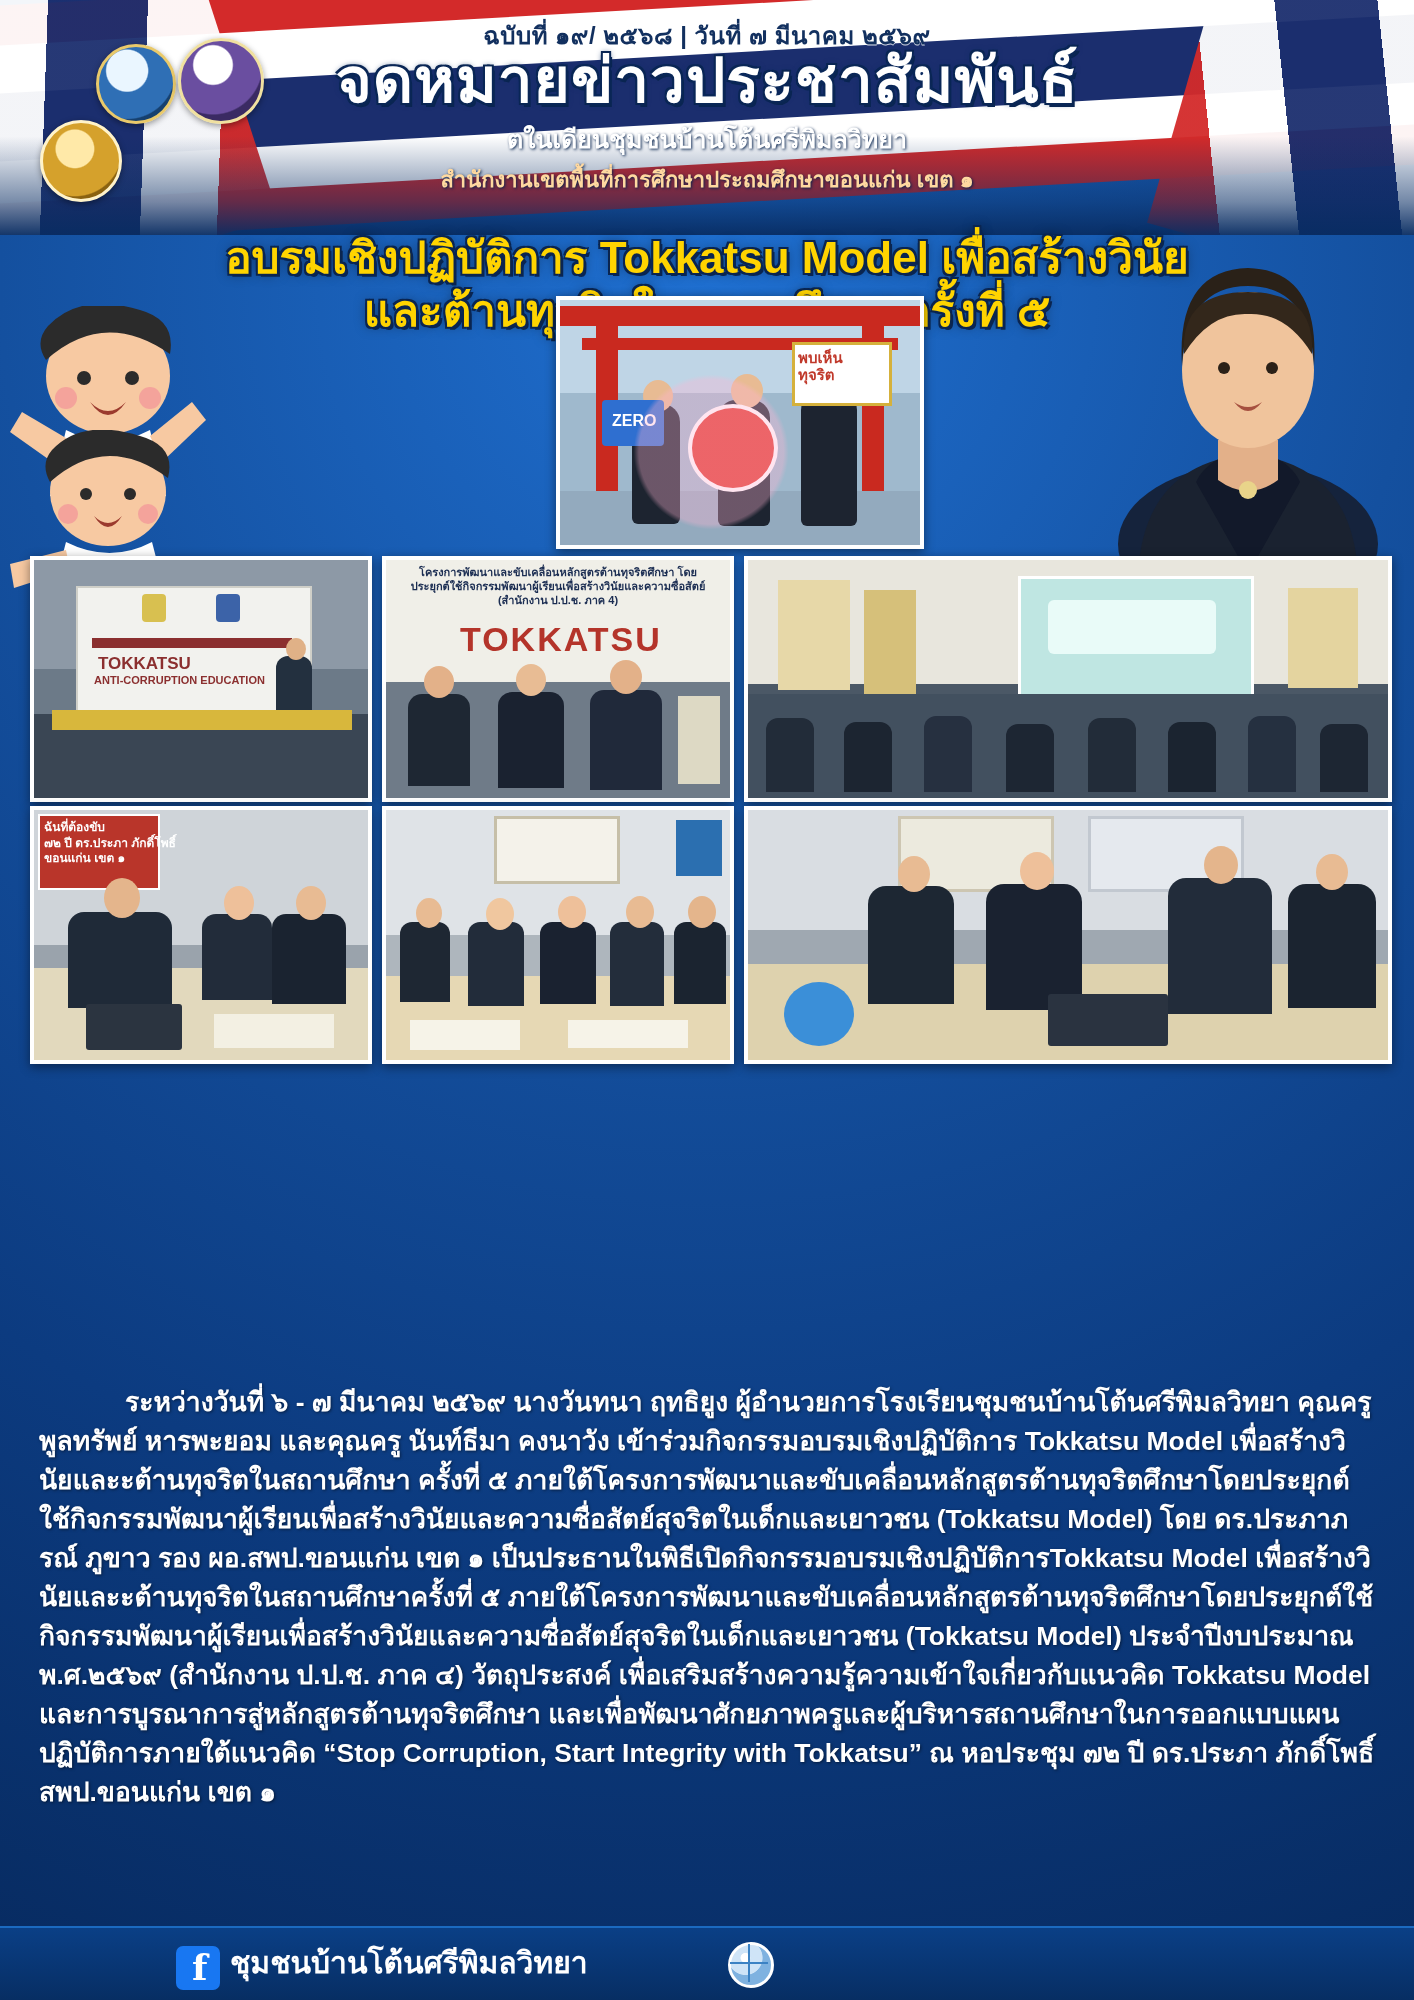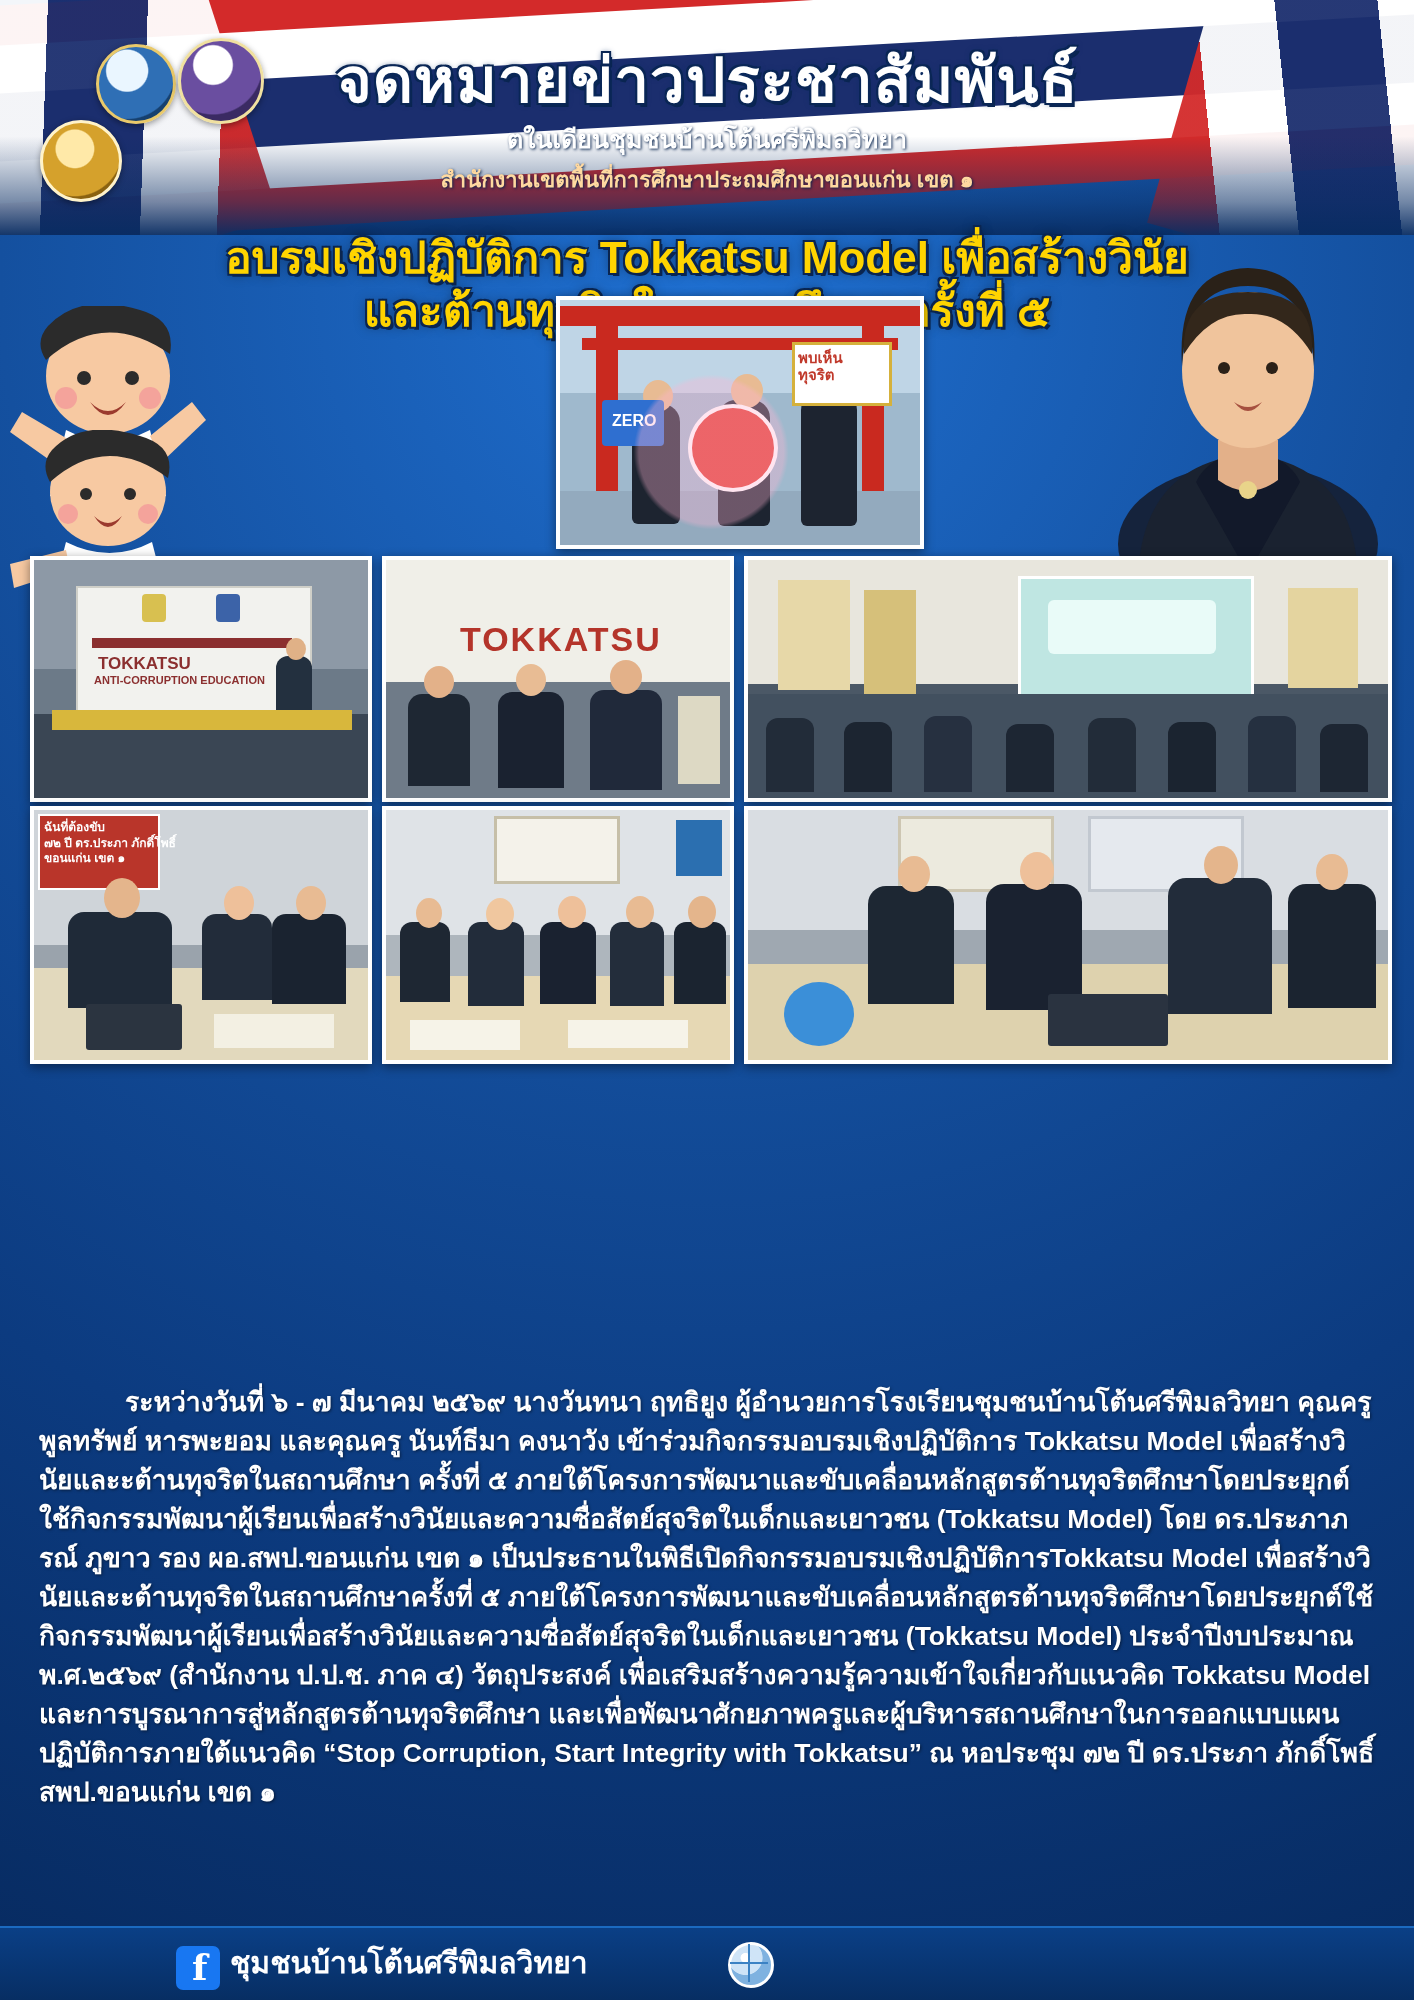--- a/index.html
+++ b/index.html
@@ -128,20 +128,21 @@
     <div class="flag-band fb1"></div>
     <div class="flag-band fb2"></div>
     <div class="flag-band fb3"></div>
     <div class="flag-band fb4"></div>
     <div class="flag-band fb5"></div>
     <div class="ribbon-l"></div>
     <div class="ribbon-r"></div>
     <div class="flag-mask"></div>
   </div>
 
+  <div class="issue-line">ฉบับที่ ๑๙/ ๒๕๖๘ | วันที่ ๗ มีนาคม ๒๕๖๙</div>
 
   <div class="logo logo1"></div>
   <div class="logo logo2"></div>
   <div class="logo logo3"></div>
 
   <div class="head-center">
     <div class="head-title">จดหมายข่าวประชาสัมพันธ์</div>
     <div class="head-sub1">ตในเดียนชุมชนบ้านโต้นศรีพิมลวิทยา</div>
     <div class="head-sub2">สำนักงานเขตพื้นที่การศึกษาประถมศึกษาขอนแก่น เขต ๑</div>
   </div>
@@ -232,20 +233,21 @@
       <div style="position:absolute;left:60px;top:114px;color:#8b2f2f;font-size:11px;font-weight:bold;">ANTI-CORRUPTION EDUCATION</div>
       <div style="position:absolute;left:0;bottom:0;width:100%;height:84px;background:#3a4654;"></div>
       <div style="position:absolute;left:242px;top:96px;width:36px;height:74px;background:#23303f;border-radius:12px 12px 0 0;"></div>
       <div style="position:absolute;left:252px;top:78px;width:20px;height:22px;border-radius:50%;background:#e0b187;"></div>
       <div style="position:absolute;left:18px;top:150px;width:300px;height:20px;background:#d8b73c;"></div>
     </div>
   </div>
 
   <div class="photo" style="left:382px;top:556px;width:344px;height:238px;">
     <div class="ph-inner" style="background:linear-gradient(#f0efe8 0 58%,#7d8894 58% 100%);">
+      <div style="position:absolute;left:14px;top:6px;width:316px;height:56px;color:#1b2d52;font-size:11px;font-weight:bold;line-height:1.25;text-align:center;">โครงการพัฒนาและขับเคลื่อนหลักสูตรต้านทุจริตศึกษา โดยประยุกต์ใช้กิจกรรมพัฒนาผู้เรียนเพื่อสร้างวินัยและความซื่อสัตย์ (สำนักงาน ป.ป.ช. ภาค 4)</div>
       <div style="position:absolute;left:74px;top:60px;color:#b4342a;font-size:34px;font-weight:bold;letter-spacing:2px;">TOKKATSU</div>
       <div style="position:absolute;left:0;bottom:0;width:100%;height:116px;background:#6f7b88;"></div>
       <div style="position:absolute;left:22px;bottom:12px;width:62px;height:92px;background:#1e2733;border-radius:14px 14px 0 0;"></div>
       <div style="position:absolute;left:38px;bottom:100px;width:30px;height:32px;border-radius:50%;background:#e3b189;"></div>
       <div style="position:absolute;left:112px;bottom:10px;width:66px;height:96px;background:#1a2230;border-radius:14px 14px 0 0;"></div>
       <div style="position:absolute;left:130px;bottom:102px;width:30px;height:32px;border-radius:50%;background:#e8bc94;"></div>
       <div style="position:absolute;left:204px;bottom:8px;width:72px;height:100px;background:#20293a;border-radius:14px 14px 0 0;"></div>
       <div style="position:absolute;left:224px;bottom:104px;width:32px;height:34px;border-radius:50%;background:#e3b189;"></div>
       <div style="position:absolute;left:292px;bottom:14px;width:42px;height:88px;background:#ddd9c4;"></div>
     </div>

